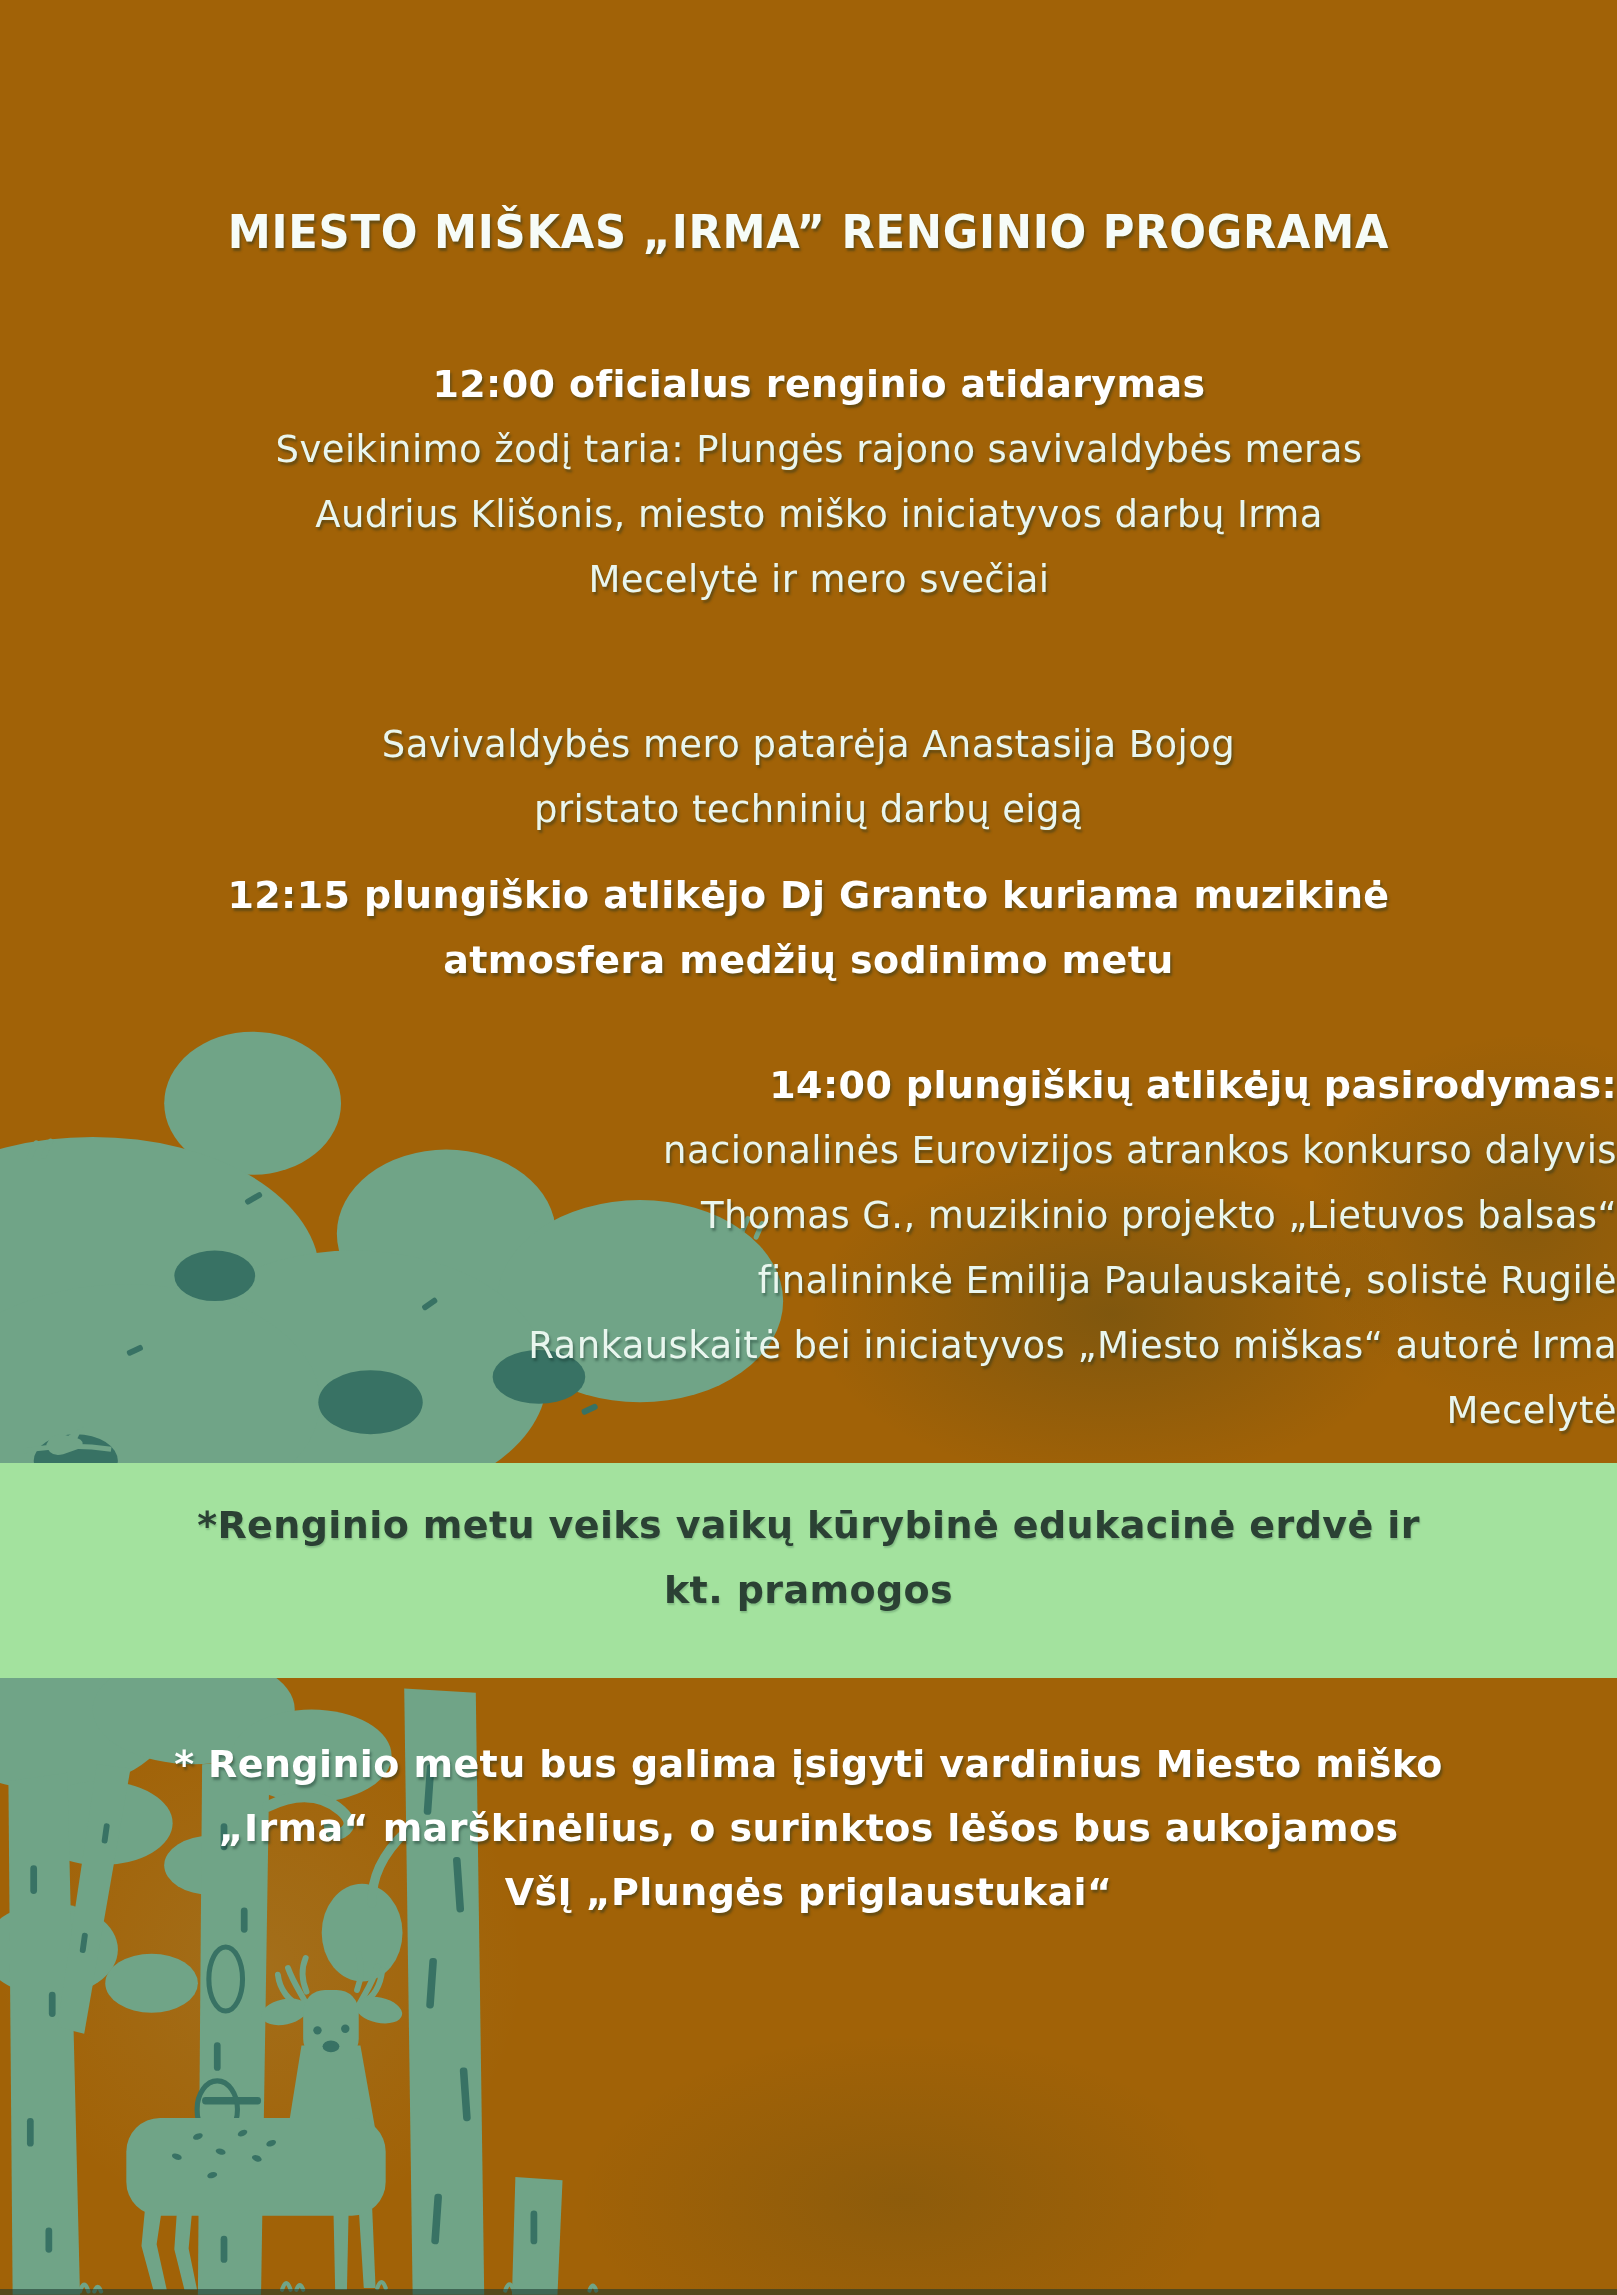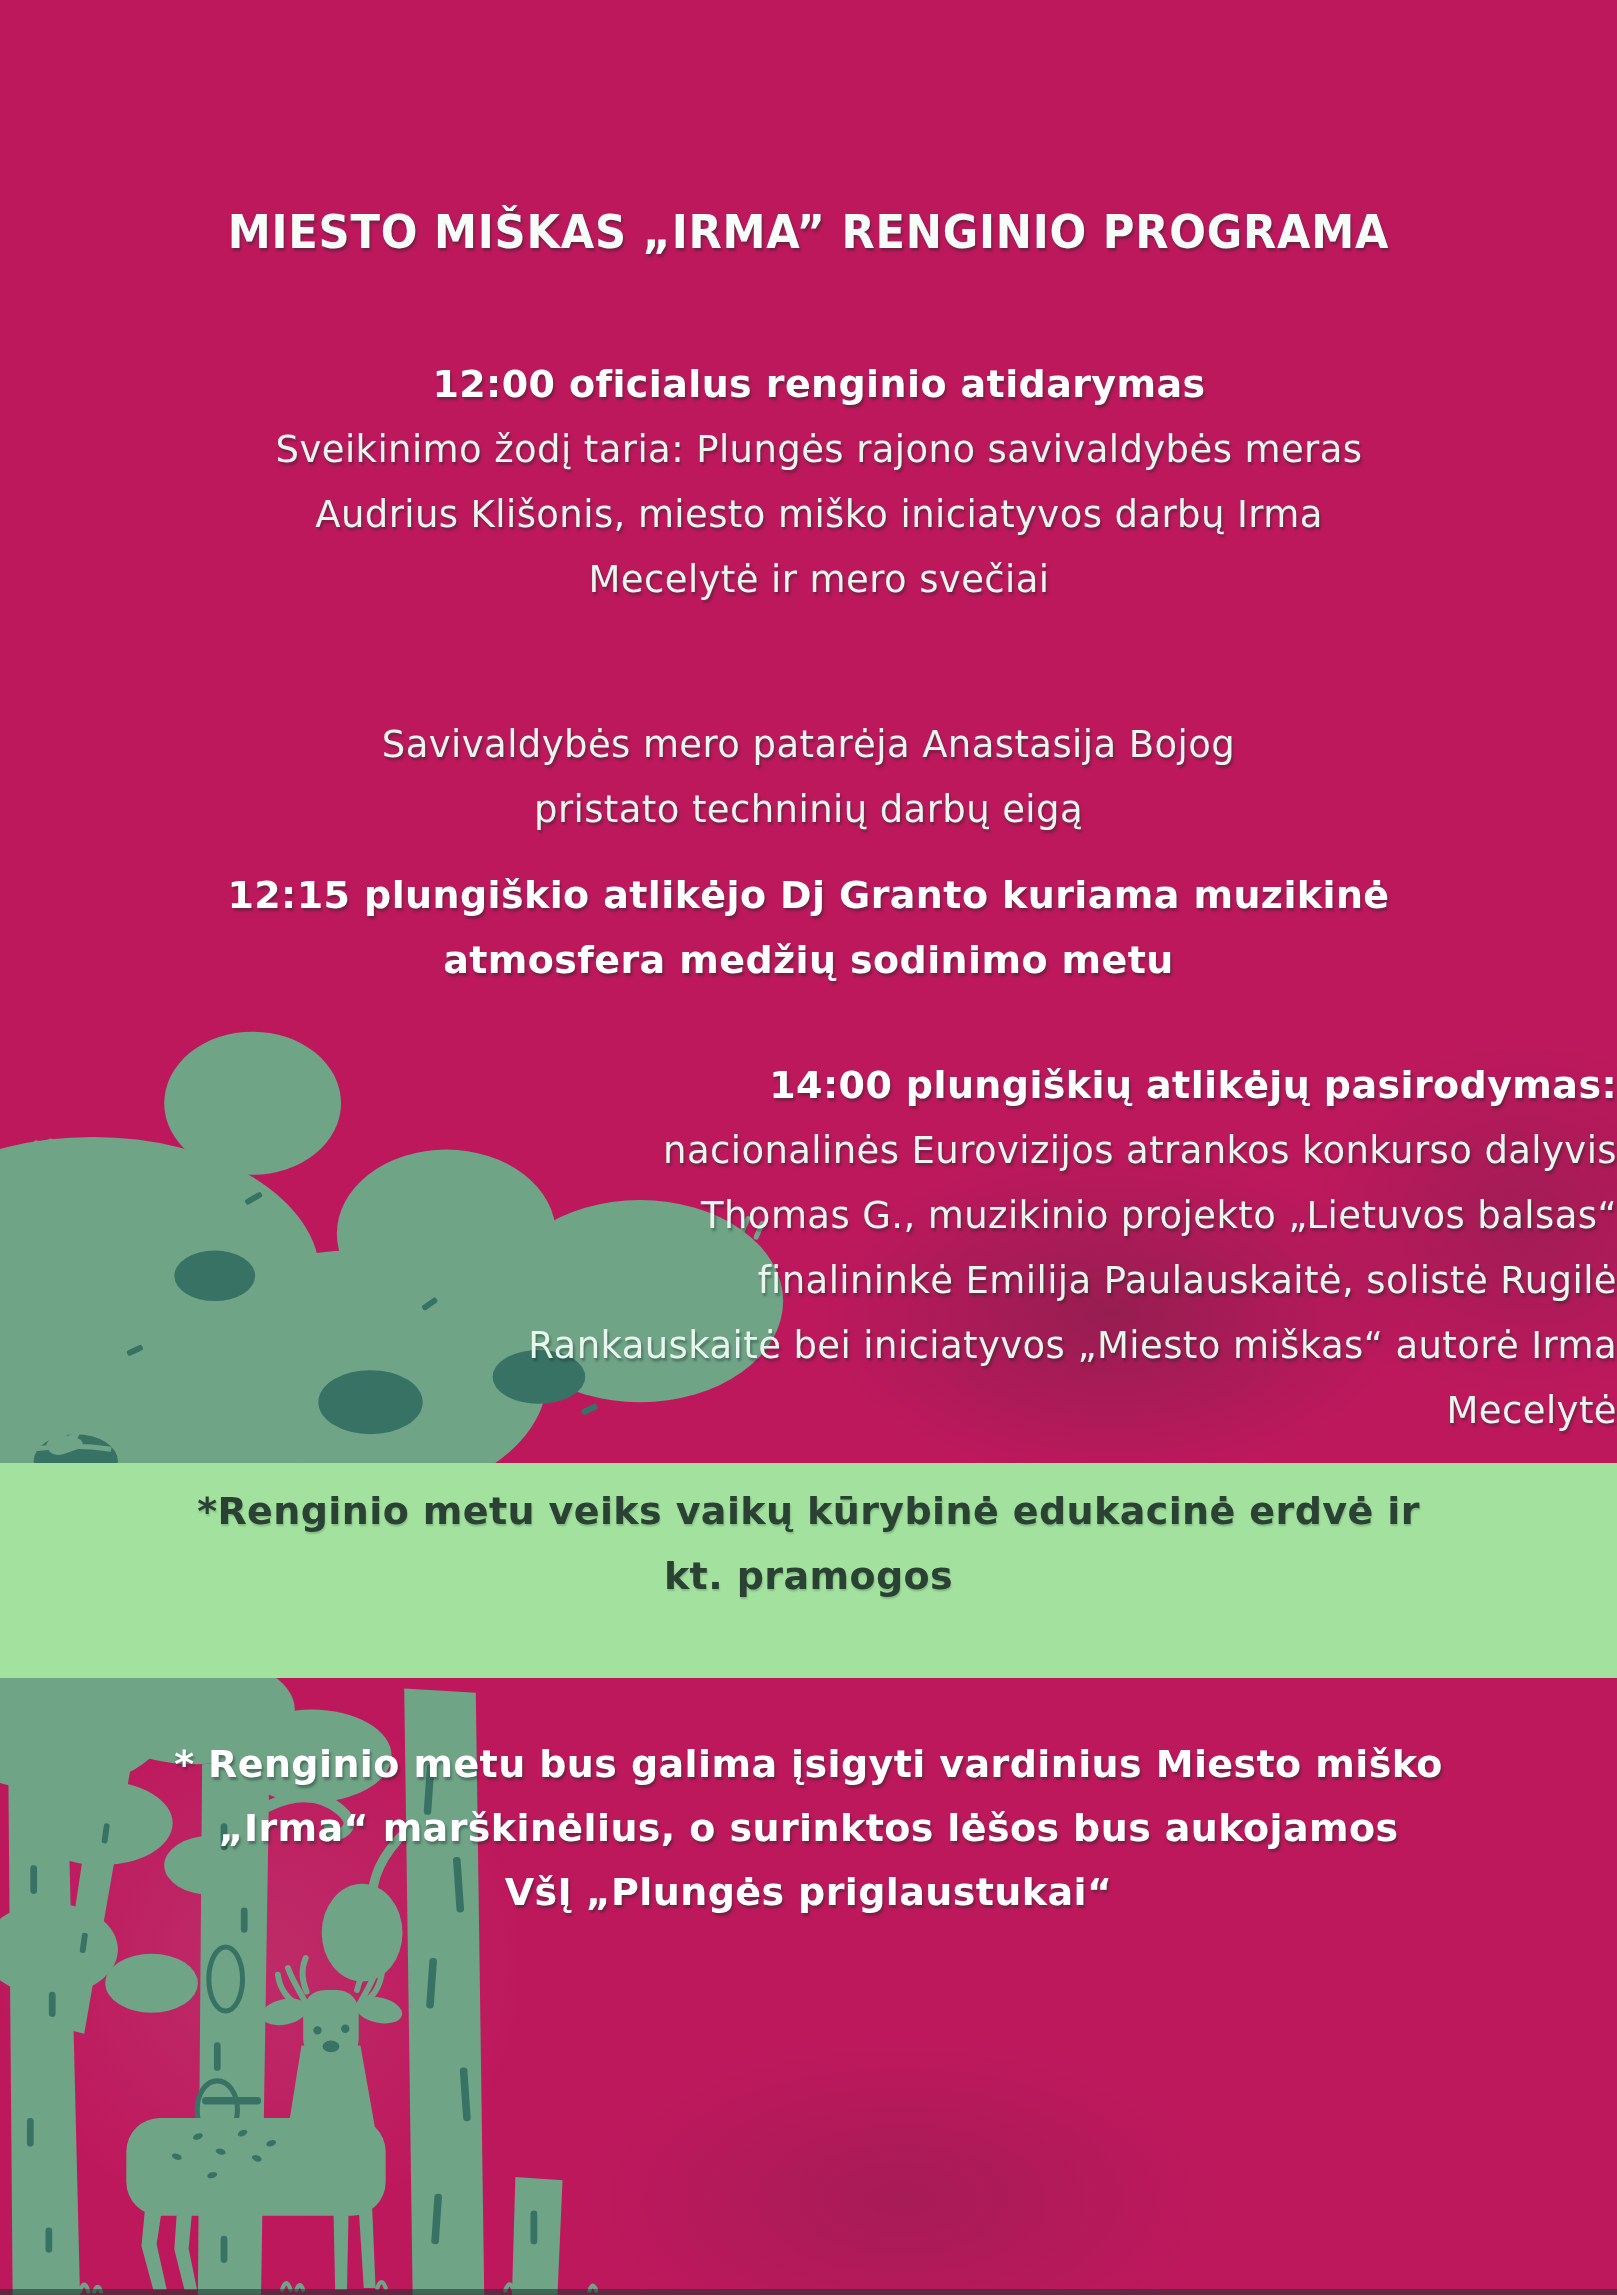--- a/index.html
+++ b/index.html
@@ -1,18 +1,18 @@
 <!DOCTYPE html>
 <html style="font-size:13.5px"><head>
 <meta charset="utf-8">
 <style>
   html,body{margin:0;padding:0;background:#2c5b4e;}
   .poster{
     position:relative;width:1617px;height:2295px;overflow:hidden;
-    background:#be185d;
+    background:#a16207;
     font-family:"DejaVu Sans","Liberation Sans",sans-serif;
   }
   .wash{position:absolute;pointer-events:none;}
   .wash-dark-mid{left:691px;top:1078px;width:842px;height:472px;
     background:radial-gradient(closest-side,rgba(10,48,38,.22),rgba(10,48,38,0) 72%);}
   .wash-dark-right{left:1205px;top:952px;width:640px;height:539px;
     background:radial-gradient(closest-side,rgba(10,48,38,.16),rgba(10,48,38,0) 70%);}
   .wash-dark-bottom{left:438px;top:1963px;width:927px;height:472px;
     background:radial-gradient(closest-side,rgba(10,48,38,.13),rgba(10,48,38,0) 70%);}
   .wash-light-left{left:-118px;top:1584px;width:758px;height:758px;
@@ -26,21 +26,21 @@
   }
   .line{height:65px;line-height:65px;font-size:37px;color:#E9F6EE;
     letter-spacing:0.4px;white-space:nowrap;text-shadow:1.7px 2.5px 2.5px rgba(12,42,34,.40);}
   .line.bold{font-weight:bold;font-size:38px;color:#FFFFFF;}
   .block-opening{top:352px;padding-left:21px;}
   .block-advisor{top:712px;}
   .block-dj{top:863px;}
   .block-performers{top:1053px;text-align:right;}
   .highlight-band{
     position:absolute;left:0;right:0;top:1463px;height:215px;background:#A3E29E;
-    z-index:3;padding-top:16px;box-sizing:border-box;text-align:center;
+    z-index:3;padding-top:30px;box-sizing:border-box;text-align:center;
   }
   .highlight-band .line{color:#2B4134;font-weight:bold;font-size:38px;
     text-shadow:0.8px 1.7px 1.7px rgba(20,60,40,.22);}
   .block-footnote{top:1732px;}
   .block-footnote .line{height:64px;line-height:64px;font-weight:bold;font-size:38px;color:#FFFFFF;}
   .bottom-edge{position:absolute;left:0;right:0;bottom:0;height:5.9px;
     background:rgba(23,52,44,.55);z-index:5;}
 </style>
 </head>
 <body>

